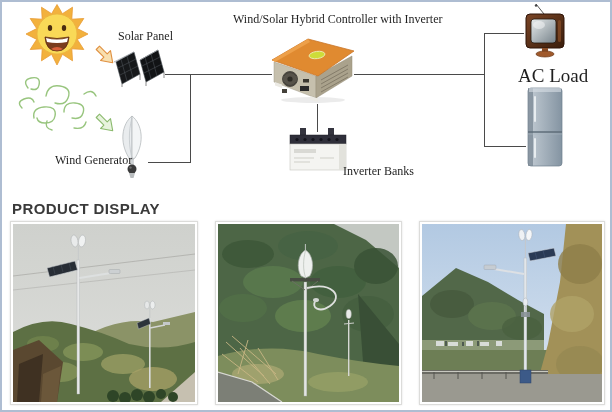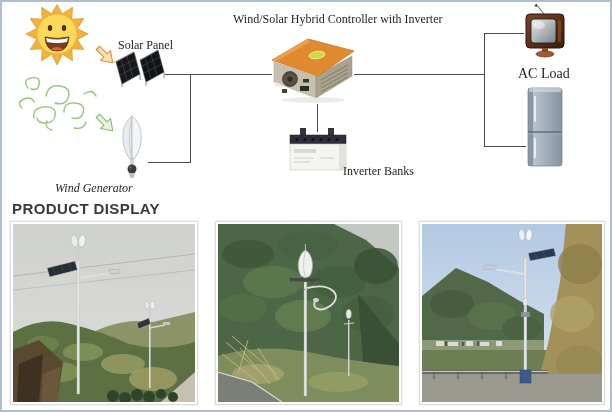--- a/index.html
+++ b/index.html
@@ -37,21 +37,21 @@
     <ellipse cx="40" cy="24" rx="2.2" ry="3" fill="#4a2c10"></ellipse>
     <path d="M21,33 Q33,36 45,33 Q44,47 33,47 Q22,47 21,33 Z" fill="#7a3c1e" stroke="#5a2a12" stroke-width="0.8"></path>
     <path d="M22,34 Q33,37 44,34 L43,38 Q33,40 23,38 Z" fill="#ffffff"></path>
     <path d="M27,45 Q33,41 39,45 Q33,48 27,45 Z" fill="#d8603a"></path>
   </svg>
 
   <svg class="abs" style="left:92px;top:42px;" width="22" height="22" viewBox="0 0 20 20">
     <path d="M5,2 L12,9 L15,6 L17,17 L6,15 L9,12 L2,5 Z" fill="#f8e0b0" stroke="#e09040" stroke-width="1" stroke-linejoin="round"></path>
   </svg>
 
-  <div class="lbl" style="left:116px;top:28px;margin-top:9px;">Solar Panel</div>
+  <div class="lbl" style="left:116px;top:28px;">Solar Panel</div>
 
   <svg class="abs" style="left:112px;top:46px;" width="56" height="40" viewBox="0 0 56 40">
     <line x1="8" y1="36" x2="8" y2="39" stroke="#8a8a8a"></line>
       <line x1="26" y1="26" x2="26" y2="32" stroke="#8a8a8a"></line>
     <line x1="32" y1="34" x2="32" y2="38" stroke="#8a8a8a"></line>
       <line x1="50" y1="24" x2="50" y2="30" stroke="#8a8a8a"></line>
     <polygon points="2,14 20,4 26,26 8,36" fill="#16181a" stroke="#4a5056" stroke-width="0.6"></polygon>
     <line x1="7" y1="11.4" x2="13" y2="33" stroke="#545a60" stroke-width="0.5"></line>
     <line x1="13" y1="8" x2="19" y2="30" stroke="#545a60" stroke-width="0.5"></line>
     <line x1="4" y1="20" x2="22" y2="11" stroke="#545a60" stroke-width="0.5"></line>
@@ -85,21 +85,21 @@
   <svg class="abs" style="left:112px;top:112px;" width="36" height="64" viewBox="0 0 36 64">
     <path d="M18,2 C8,10 5,28 15,44 L18,46 Z" fill="#e9ecee" stroke="#b5babd" stroke-width="0.8"></path>
     <path d="M18,2 C28,10 31,28 21,44 L18,46 Z" fill="#f3f5f6" stroke="#b5babd" stroke-width="0.8"></path>
     <path d="M18,4 C14,18 15,33 18,44" fill="none" stroke="#c3c8cb" stroke-width="0.8"></path>
     <rect x="16.8" y="44" width="2.4" height="8" fill="#cfd3d5" stroke="#a8adb0" stroke-width="0.4"></rect>
     <circle cx="18" cy="55" r="4.5" fill="#3b3b3b"></circle>
     <circle cx="16.5" cy="53.6" r="1.2" fill="#6e6e6e"></circle>
     <polygon points="15,59 21,59 19.5,64 16.5,64" fill="#b9bdbf"></polygon>
   </svg>
 
-  <div class="lbl" style="left:53px;top:180px;font-style:italic;">Wind Generator</div>
+  <div class="lbl" style="left:53px;top:152px;">Wind Generator</div>
 
   <div class="lbl" style="left:231px;top:11px;font-size:12px;">Wind/Solar Hybrid Controller with Inverter</div>
 
   <svg class="abs" style="left:268px;top:30px;" width="86" height="72" viewBox="0 0 86 72">
     <ellipse cx="43" cy="68" rx="32" ry="3" fill="#000000" opacity="0.08"></ellipse>
     <polygon points="4,30 46,44 46,66 4,50" fill="#c6c0ad" stroke="#a39d8a" stroke-width="0.5"></polygon>
     <polygon points="46,44 82,24 82,44 46,66" fill="#aaa28c" stroke="#948c76" stroke-width="0.5"></polygon>
     <polygon points="2,28 38,7 84,19 48,44" fill="#e08a30" stroke="#c9762a" stroke-width="0.8"></polygon>
     <polygon points="2,28 38,7 40,10 5,30" fill="#eda04a"></polygon>
     <ellipse cx="47" cy="23" rx="8" ry="3.6" fill="#cddc39" stroke="#eef2c0" stroke-width="0.8" transform="rotate(-8 47 23)"></ellipse>
@@ -157,21 +157,21 @@
     <line x1="22" y1="10" x2="14" y2="0" stroke="#555" stroke-width="1"></line>
     <circle cx="14" cy="1.5" r="1.2" fill="#444"></circle>
     <rect x="4" y="10" width="38" height="34" rx="4" fill="url(#tvb)" stroke="#2e1408" stroke-width="1"></rect>
     <rect x="9" y="15" width="25" height="24" rx="3" fill="url(#tvs)" stroke="#24170e" stroke-width="0.8"></rect>
     <ellipse cx="17" cy="21" rx="6" ry="4" fill="#ffffff" opacity="0.45"></ellipse>
     <rect x="36" y="16" width="3" height="22" rx="1.5" fill="#8a4e28" opacity="0.7"></rect>
     <rect x="20" y="44" width="6" height="4" fill="#8a4e28"></rect>
     <ellipse cx="23" cy="50" rx="9" ry="3" fill="#a05a2c" stroke="#6b3a1a" stroke-width="0.7"></ellipse>
   </svg>
 
-  <div class="lbl" style="left:516px;top:64px;font-size:14px;">AC Load</div>
+  <div class="lbl" style="left:516px;top:64px;font-size:19px;">AC Load</div>
 
   <svg class="abs" style="left:523px;top:84px;" width="40" height="82" viewBox="0 0 40 82">
     <defs>
       <linearGradient id="frg" x1="0" y1="0" x2="1" y2="0">
         <stop offset="0" stop-color="#c3ccd4"></stop>
           <stop offset="1" stop-color="#8494a2"></stop>
       </linearGradient>
     </defs>
     <rect x="3" y="2" width="34" height="78" rx="3" fill="url(#frg)" stroke="#6e7e8c" stroke-width="0.7"></rect>
     <rect x="3" y="2" width="5" height="78" fill="#74828e" opacity="0.7"></rect>

